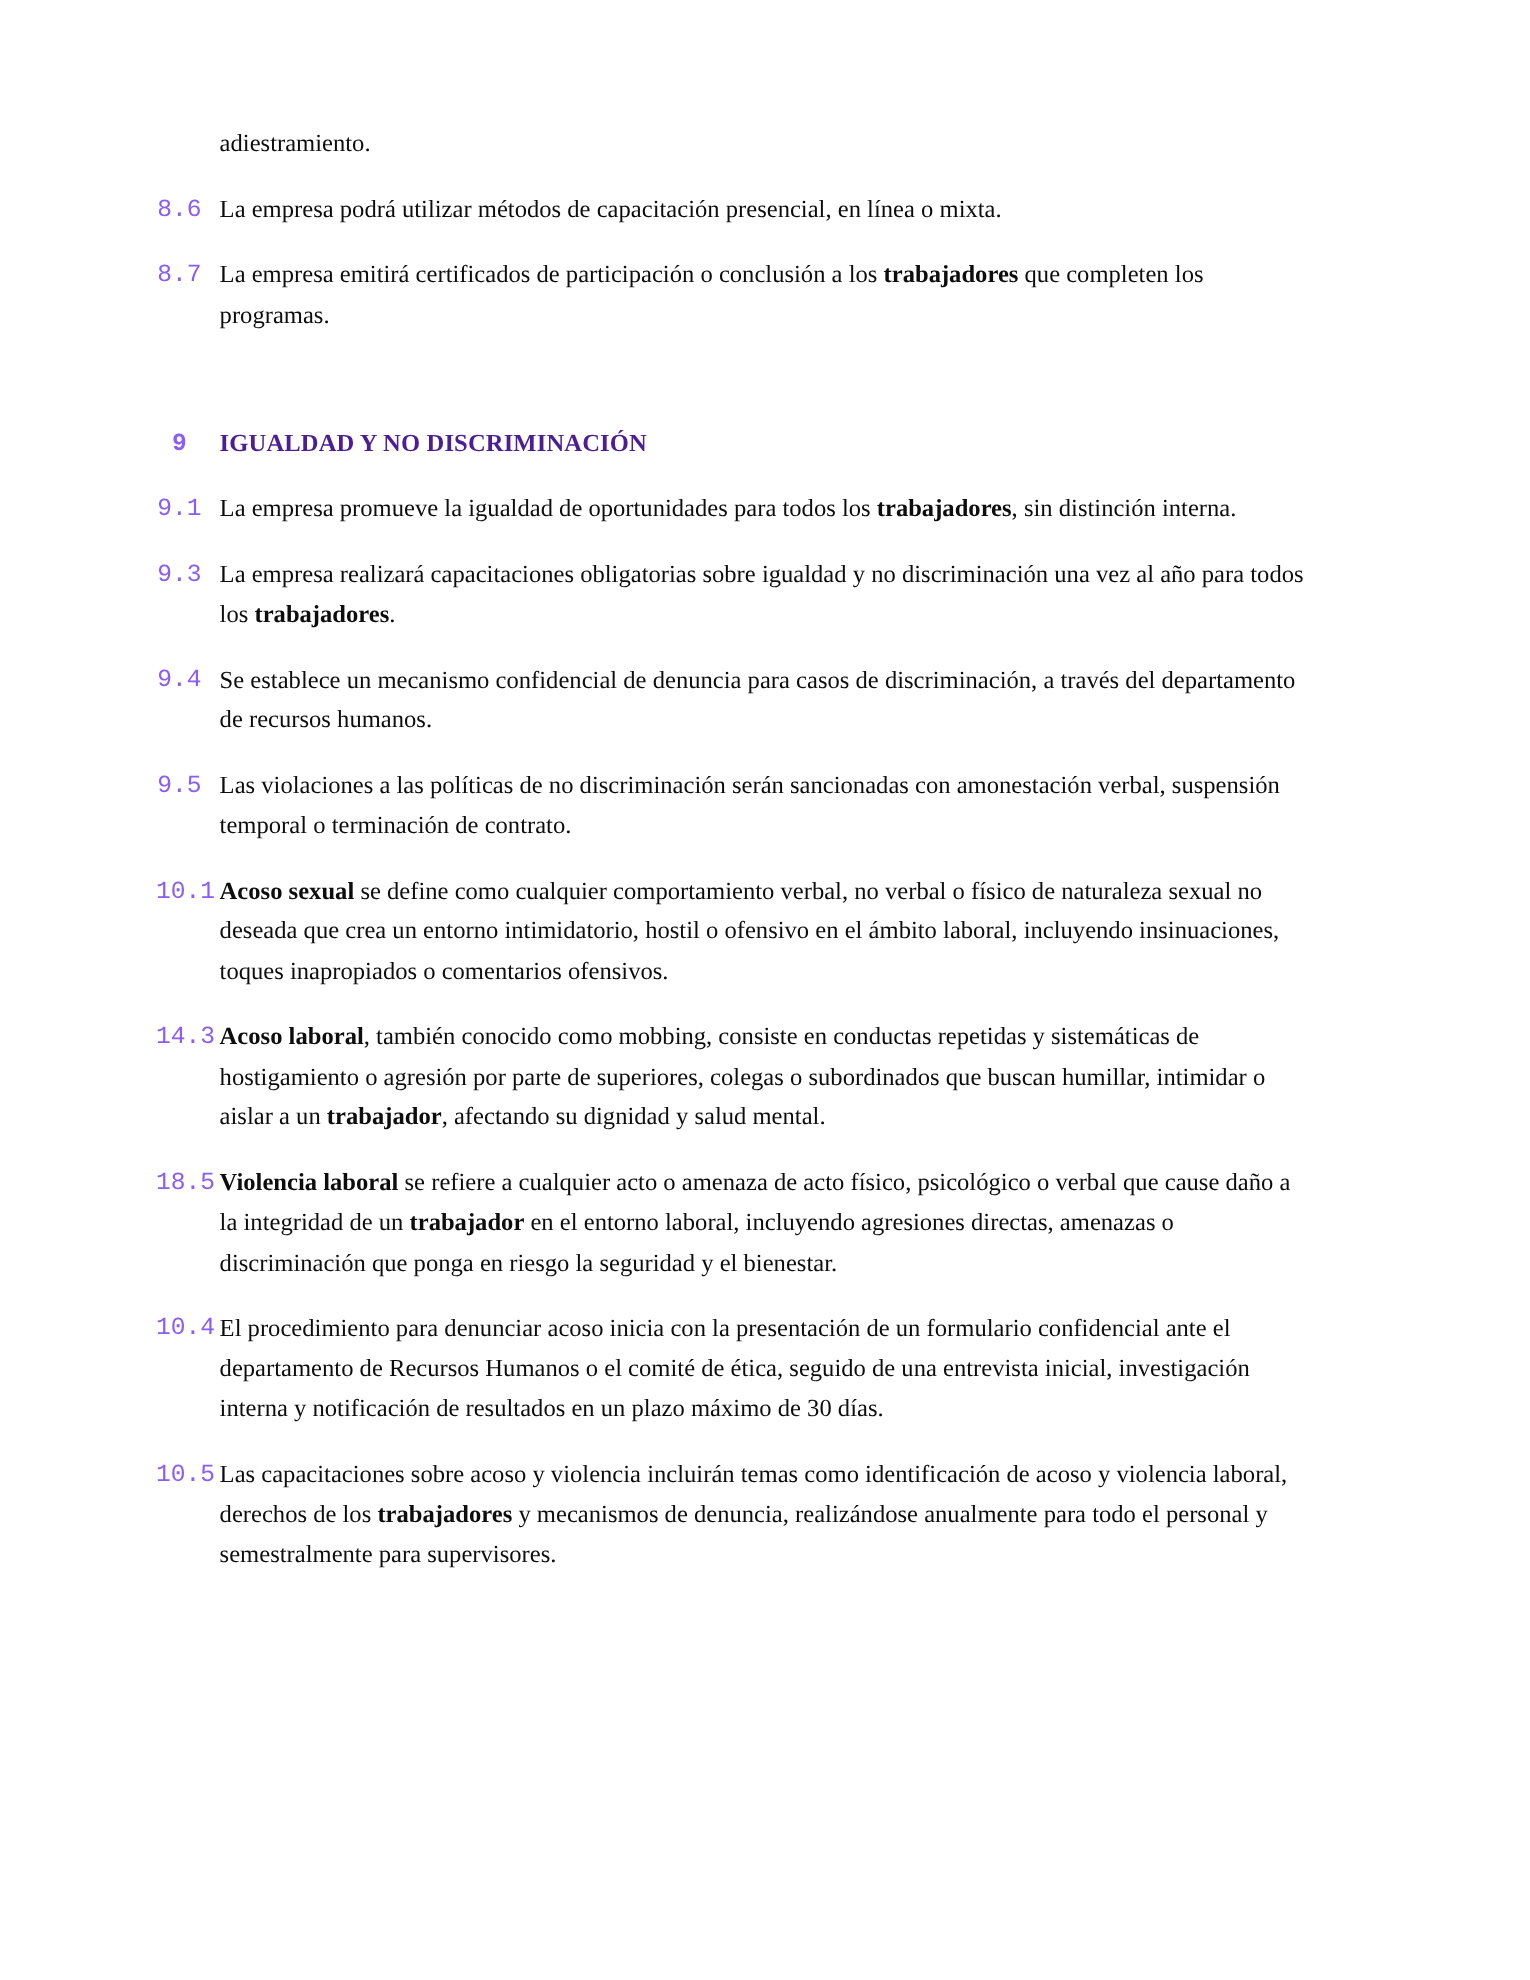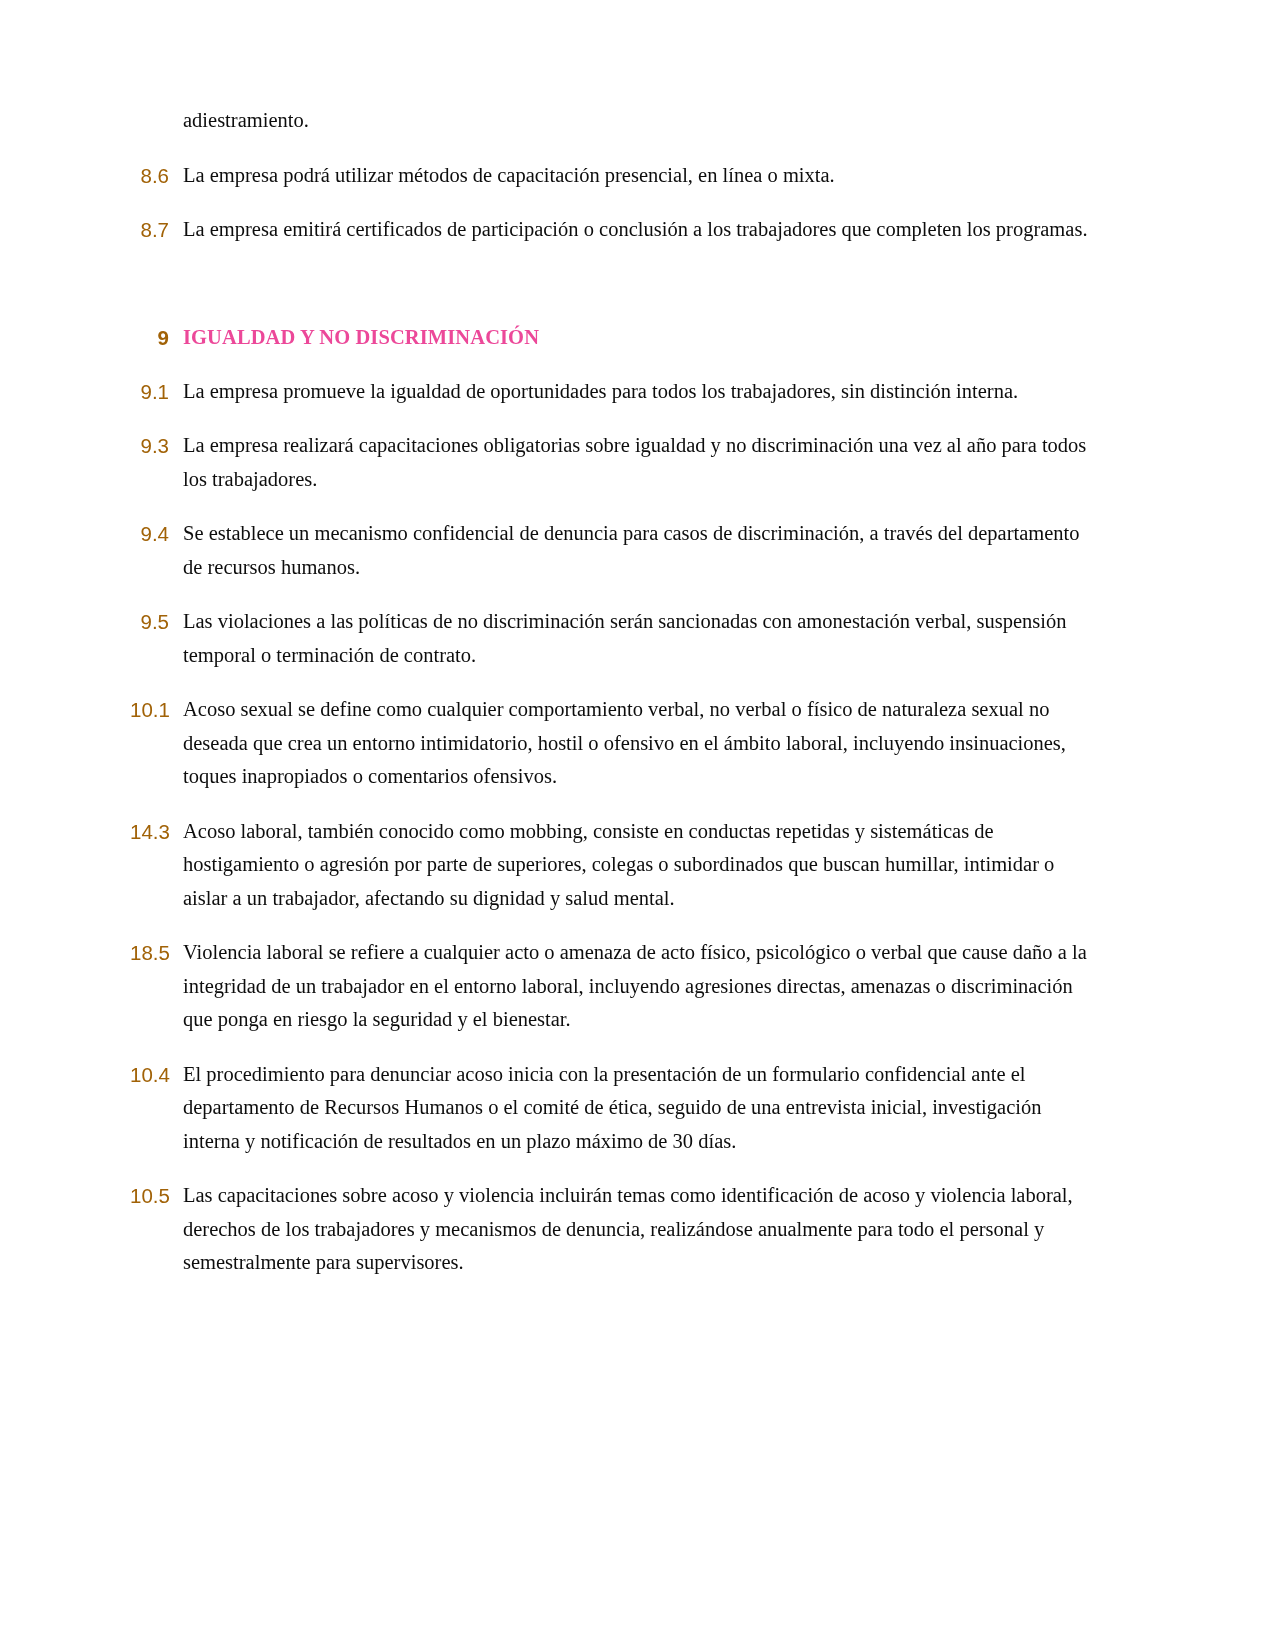--- a/index.html
+++ b/index.html
@@ -31,43 +31,43 @@
   
   .clause {
     display: flex;
     align-items: flex-start;
     margin: 0 0 21px 0;
   }
 
   .clause-number {
     flex: 0 0 auto;
     width: 53px;
-    text-align: right;
+    text-align: center;
     padding-right: 14px;
     box-sizing: border-box;
-    font-family: Liberation Sans, sans-serif;
+    font-family: Liberation Mono, monospace;
     font-size: 20.5px;
     line-height: 33.5px;
-    color: #a16207;
+    color: #8b5cf6;
     white-space: nowrap;
   }
 
   .clause-text {
     flex: 1 1 auto;
     font-family: "Liberation Serif", "DejaVu Serif", serif;
     font-size: 20.5px;
     line-height: 33.5px;
     color: #0d0d0d;
     text-align: left;
     hyphens: none;
   }
 
   .clause-text b,
   .clause-text strong {
-    font-weight: normal;
+    font-weight: bold;
   }
 
   
   .clause.continuation .clause-number {
     visibility: hidden;
   }
 
   
   .section-heading {
     display: flex;
@@ -81,21 +81,21 @@
     font-size: 20.5px;
     line-height: 31px;
   }
 
   .section-heading .heading-title {
     flex: 1 1 auto;
     font-family: "Liberation Serif", "DejaVu Serif", serif;
     font-weight: bold;
     font-size: 20.5px;
     line-height: 31px;
-    color: #ec4899;
+    color: #4c1d95;
     letter-spacing: 0.1px;
   }
 
   
   .top-block {
     margin-bottom: 21px;
   }
 </style>
 </head>
 <body>

